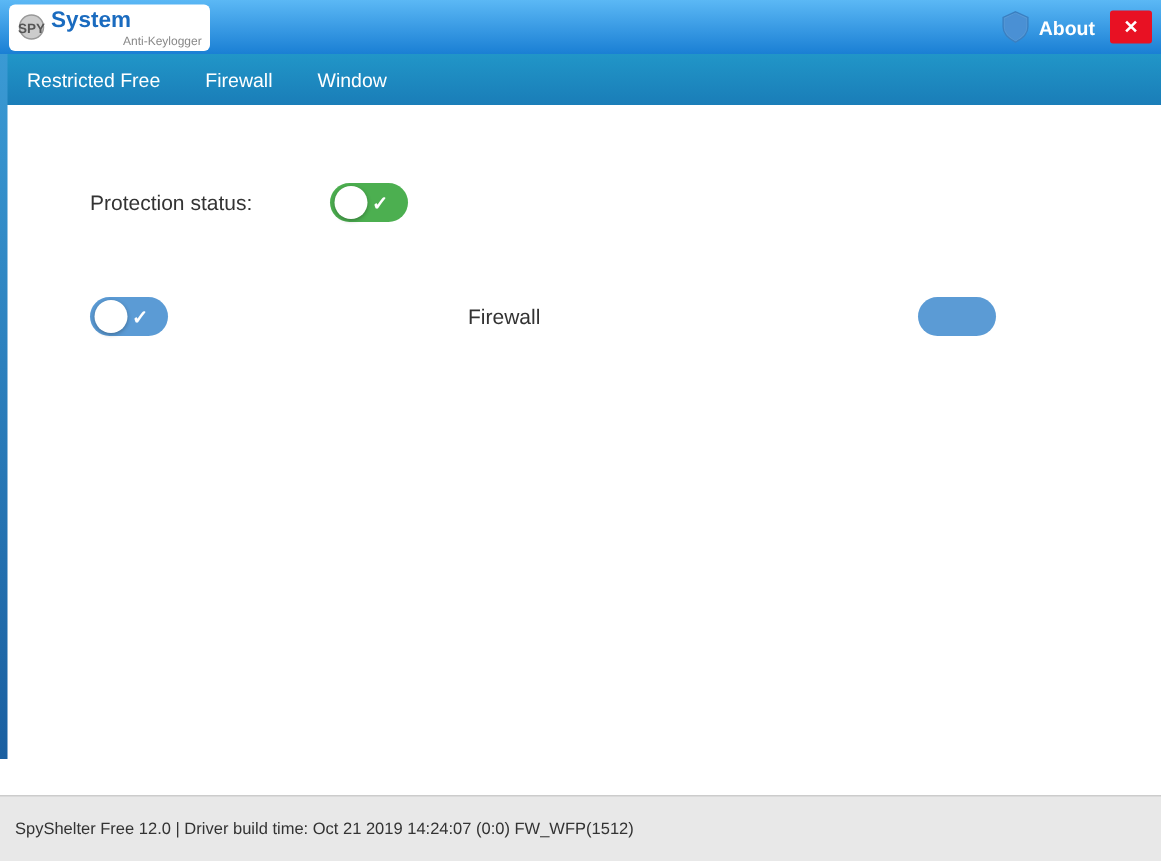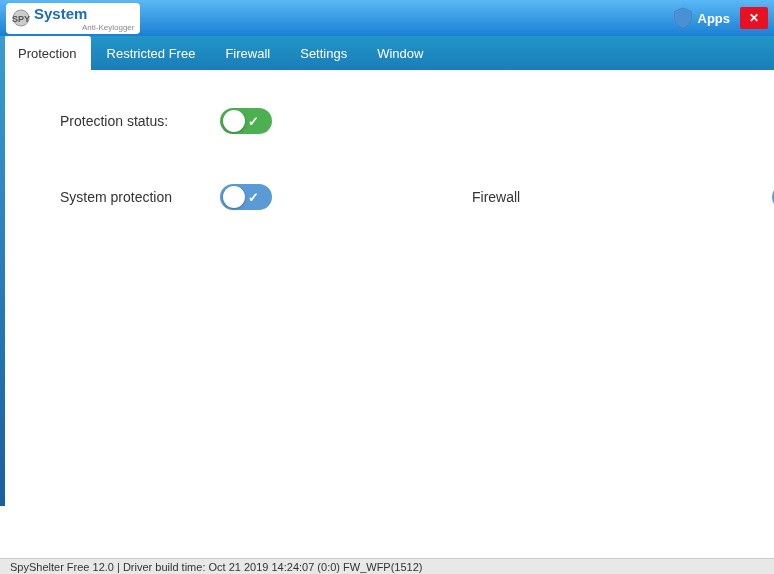--- a/index.html
+++ b/index.html
@@ -91,21 +91,21 @@
       color: #333;
       font-weight: 500;
     }
 
     
     .main-content {
       flex: 1;
       background: #fff;
       display: flex;
       flex-direction: column;
-      padding: 38px 60px;
+      padding: 52px 60px;
       gap: 50px;
     }
 
     .status-row {
       display: flex;
       align-items: center;
       gap: 30px;
     }
     .status-label {
       font-size: 14px;
@@ -164,21 +164,21 @@
     .protection-item {
       display: flex;
       align-items: center;
       gap: 30px;
     }
 
     
     .statusbar {
       background: #e8e8e8;
       border-top: 1px solid #ccc;
-      height: 16px;
+      height: 44px;
       display: flex;
       align-items: center;
       padding: 0 10px;
       font-size: 11px;
       color: #333;
     }
 
     
     .left-accent {
       position: absolute;
@@ -204,49 +204,46 @@
         <span style="display:block;font-size:8px;color:#888;margin-left:48px;">Anti-Keylogger</span>
       </div>
     </div>
   </div>
   <div class="titlebar-right">
     <div class="shield-badge">
       <svg class="shield-icon-svg" viewBox="0 0 20 24">
         <path d="M10 1 L19 5 L19 12 C19 17 14 21 10 23 C6 21 1 17 1 12 L1 5 Z" fill="#5b9bd5" stroke="#3a7fc1" stroke-width="1"></path>
         <path d="M10 2 L18 6 L18 12 C18 16.5 13.5 20 10 22 C6.5 20 2 16.5 2 12 L2 6 Z" fill="#4a90d4"></path>
       </svg>
-      <span>Apps</span>
+      <span>About</span>
     </div>
     <button class="close-btn">✕</button>
   </div>
 </div>
 
 <div class="left-accent"></div>
 
 <div class="navbar">
-  <div class="nav-item active">Protection</div>
   <div class="nav-item">Restricted Free</div>
   <div class="nav-item">Firewall</div>
-  <div class="nav-item">Settings</div>
   <div class="nav-item">Window</div>
 </div>
 
 <div class="main-content">
 
   <div class="status-row">
     <span class="status-label">Protection status:</span>
     <div class="toggle on-green">
       <div class="toggle-knob"></div>
       <span class="toggle-check">✓</span>
     </div>
   </div>
 
   <div class="protection-row">
     <div class="protection-item">
-      <span class="status-label">System protection</span>
       <div class="toggle on-blue">
         <div class="toggle-knob"></div>
         <span class="toggle-check">✓</span>
       </div>
     </div>
     <div class="protection-item">
       <span class="status-label">Firewall</span>
       <div class="toggle on-blue" style="margin-left: 140px;">
         
         

